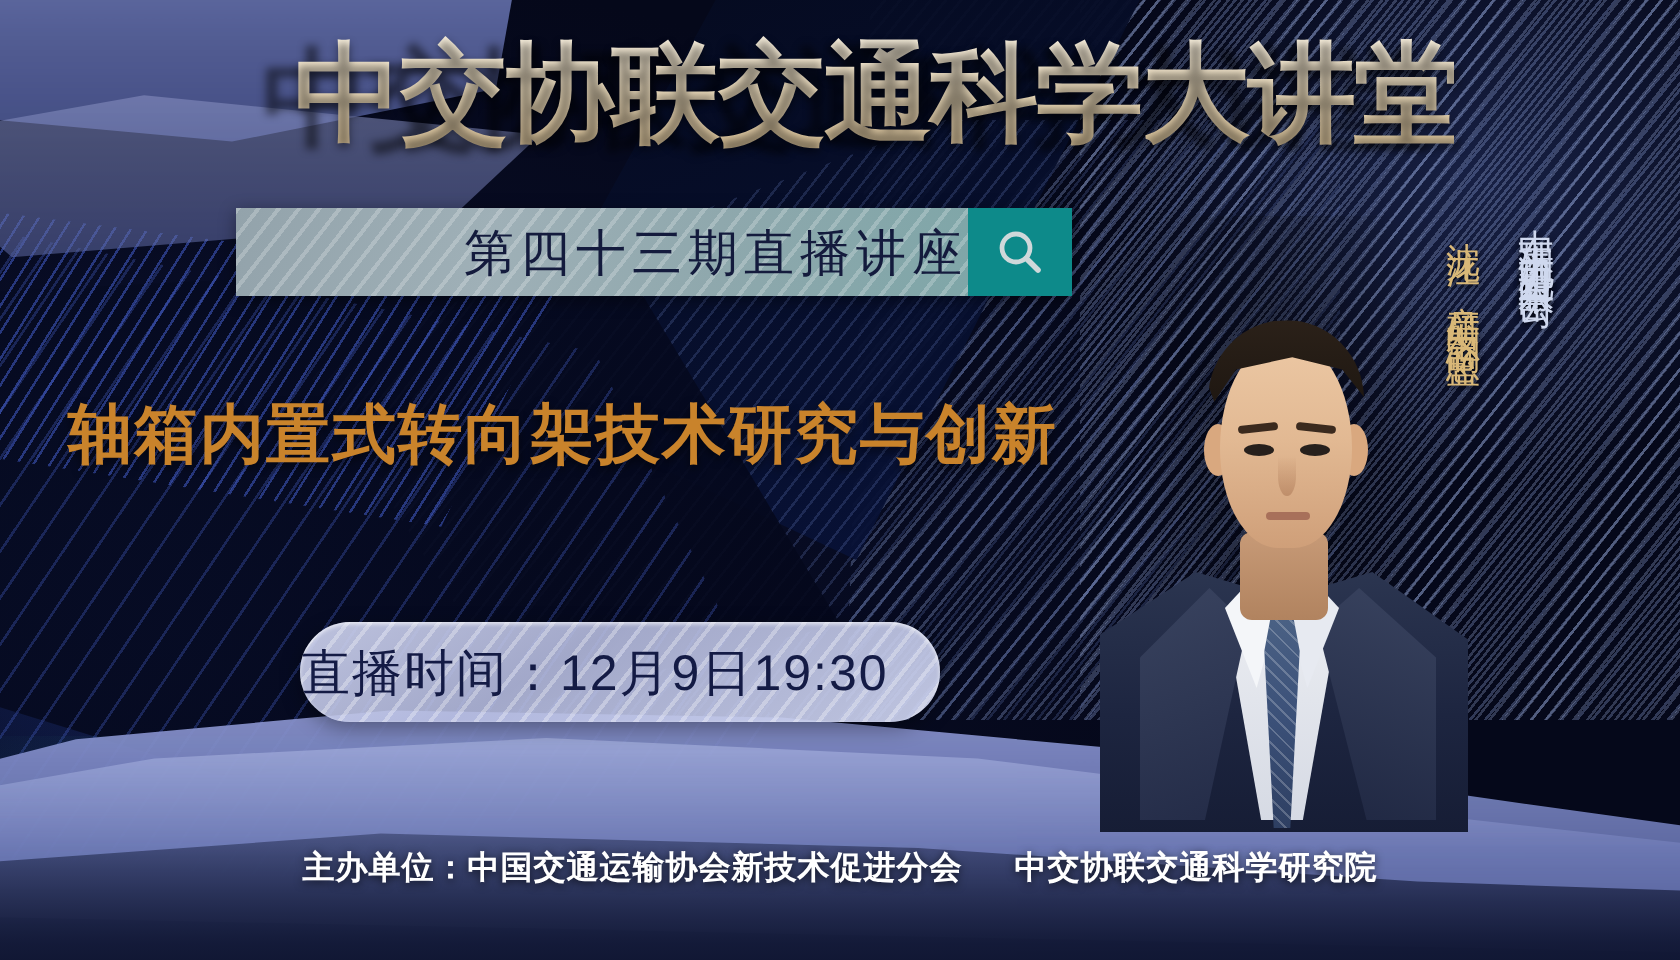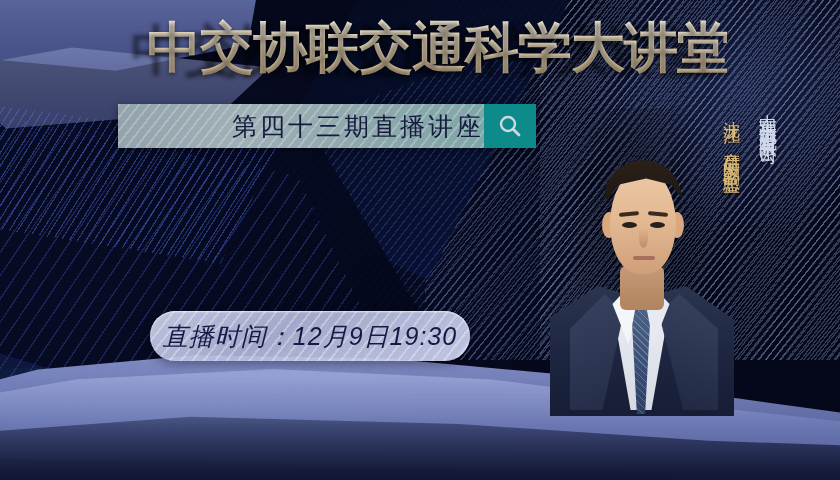--- a/index.html
+++ b/index.html
@@ -168,23 +168,22 @@
     text-shadow:0 2px 5px rgba(0,0,0,.55);
     white-space:nowrap;
   }
 
   
   #time-pill {
     position:absolute; left:150px; top:311px; width:320px; height:50px;
     border-radius:26px;
     background:linear-gradient(150deg, rgba(205,210,238,.92) 0%, rgba(184,190,225,.88) 40%, rgba(206,212,240,.92) 100%);
     box-shadow:0 3px 10px rgba(0,0,0,.35), inset 0 1px 2px rgba(255,255,255,.7);
-    display:flex; align-items:center; justify-content:center;
+    display:flex; align-items:center; 
     overflow:hidden;
-    font-style:italic;
   }
   #time-pill::after {
     content:""; position:absolute; inset:0;
     background:repeating-linear-gradient(128deg,
       rgba(255,255,255,.30) 0px, rgba(255,255,255,.30) 2px,
       rgba(255,255,255,0) 2px, rgba(255,255,255,0) 9px);
   }
   #time-text {
     position:relative; z-index:2;
     font-size:25px; letter-spacing:1px; color:#141b45; white-space:nowrap;
@@ -328,20 +327,21 @@
       <span id="subtitle-text">第四十三期直播讲座</span>
     </div>
     <div id="search-box">
       <svg width="26" height="26" viewBox="0 0 26 26">
         <circle cx="11" cy="11" r="7" fill="none" stroke="#cfd8da" stroke-width="2.4"></circle>
         <line x1="16.2" y1="16.2" x2="22" y2="22" stroke="#cfd8da" stroke-width="2.8" stroke-linecap="round"></line>
       </svg>
     </div>
   </div>
 
+  <div id="topic">轴箱内置式转向架技术研究与创新</div>
 
   <div id="time-pill">
     <span id="time-text">直播时间：12月9日19:30</span>
   </div>
 
   <div id="portrait">
     <div class="head-shadow"></div>
     <div class="suit"></div>
     <div class="shirt"></div>
     <div class="lapel-l"></div>
@@ -358,14 +358,17 @@
     <div class="brow-r"></div>
     <div class="eye-l"></div>
     <div class="eye-r"></div>
     <div class="nose"></div>
     <div class="mouth"></div>
   </div>
 
   <div id="credit-company" class="vtext">中车株洲电力机车有限公司</div>
   <div id="credit-person" class="vtext">沈龙江 产品研发中心副总监</div>
 
+  <div id="footer">
+    <span>主办单位：中国交通运输协会新技术促进分会</span><span class="gap"></span><span>中交协联交通科学研究院</span>
+  </div>
 
 </div>
 
 </body></html>

